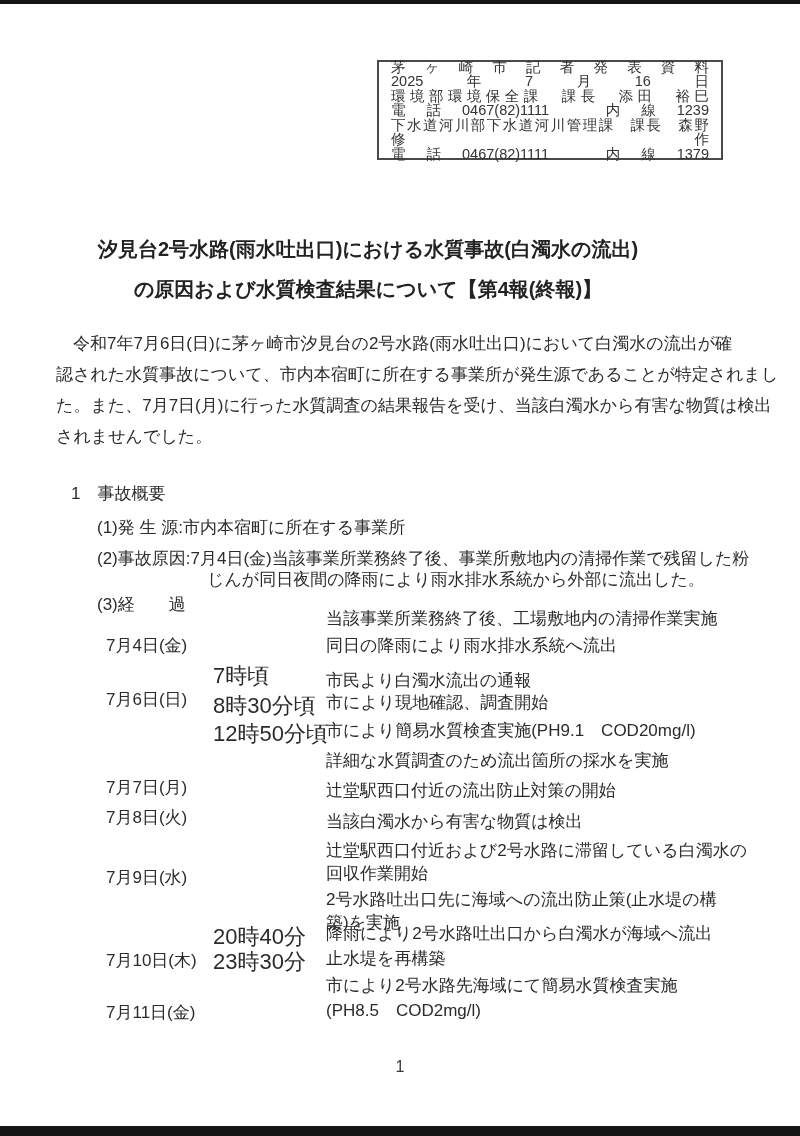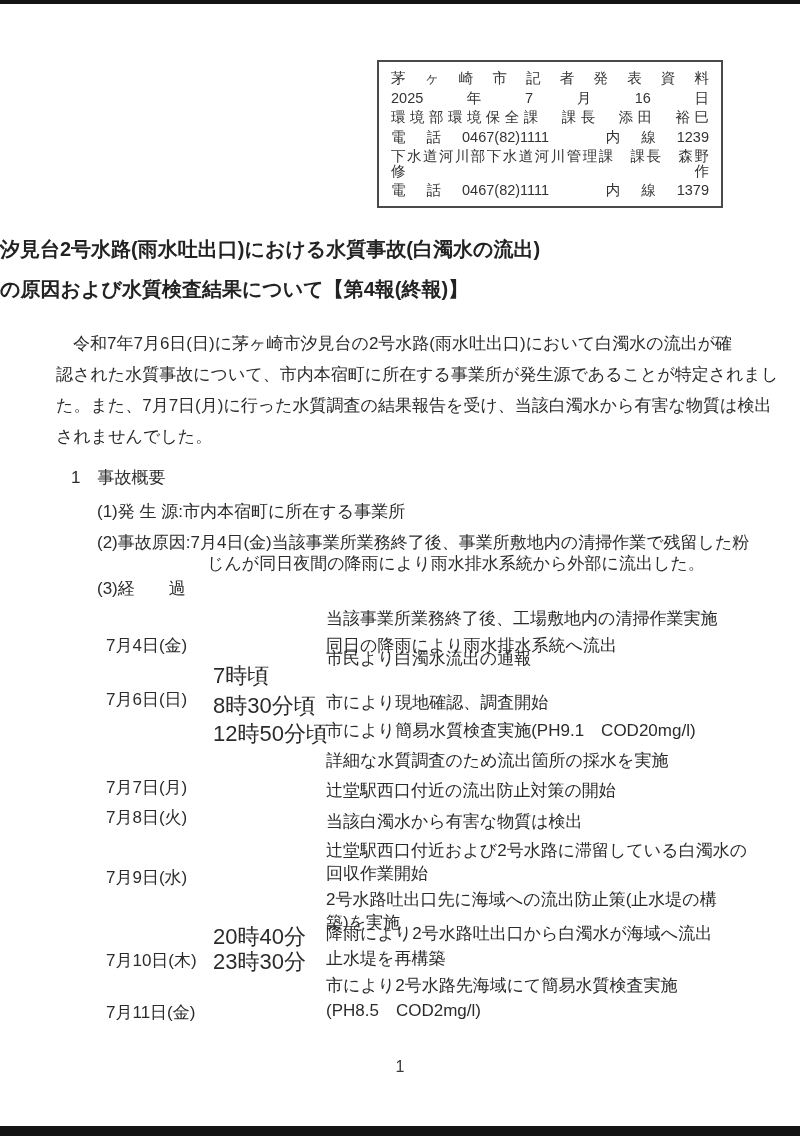--- a/index.html
+++ b/index.html
@@ -8,37 +8,37 @@
     font-family:"Liberation Sans","DejaVu Sans",sans-serif;
     color:#2b2b2b;overflow:hidden;
     -webkit-font-smoothing:antialiased;
   }
   .page{position:absolute;inset:0;background:#ffffff;}
   .bar{position:absolute;left:0;width:800px;background:#141414;}
   .bar-top{top:0;height:4px;}
   .bar-bottom{top:1126px;height:10px;}
 
   .abs{position:absolute;white-space:pre;line-height:1.25;}
-  .t17{font-size:17px;}
+  .t17{font-size:17px;margin-top:16px;}
 
   
   .header-box{
-    position:absolute;left:377px;top:60px;width:346px;height:148px;
+    position:absolute;left:377px;top:60px;width:346px;height:100px;
     border:2px solid #4a4a4a;box-sizing:border-box;
     padding:9px 12px 8px 12px;
-    display:flex;flex-direction:column;justify-content:space-between;
+    display:flex;flex-direction:column;justify-content:center;
   }
   .header-box .line{
     font-size:14.5px;color:#333;
     text-align:justify;text-align-last:justify;
     width:100%;line-height:1.0;
   }
 
   .title-line{
-    position:absolute;left:0;width:736px;
+    position:absolute;left:0;width:736px;text-align:center;
     font-size:20px;font-weight:bold;color:#222;white-space:pre;
   }
 
   .para-line{position:absolute;left:56px;white-space:pre;font-size:17px;}
 
   .pagenum{
     position:absolute;left:0;top:1058px;width:800px;text-align:center;
     font-size:16px;color:#3a3a3a;
   }
 
@@ -75,21 +75,21 @@
   <div class="abs t17" style="left:97px;top:532px;">(2)事故原因:7月4日(金)当該事業所業務終了後、事業所敷地内の清掃作業で残留した粉</div>
   <div class="abs t17" style="left:207px;top:553px;">じんが同日夜間の降雨により雨水排水系統から外部に流出した。</div>
   <div class="abs t17" style="left:97px;top:578px;">(3)経　　過</div>
 
   <div class="tl-date" style="top:607px;">7月4日(金)</div>
   <div class="tl-desc" style="top:607px;">当該事業所業務終了後、工場敷地内の清掃作業実施</div>
   <div class="tl-desc" style="top:634px;">同日の降雨により雨水排水系統へ流出</div>
 
   <div class="tl-date" style="top:661px;">7月6日(日)</div>
   <div class="tl-time" style="top:661px;">7時頃</div>
-  <div class="tl-desc" style="top:647px;">市民より白濁水流出の通報</div>
+  <div class="tl-desc" style="top:669px;">市民より白濁水流出の通報</div>
   <div class="tl-time" style="top:691px;">8時30分頃</div>
   <div class="tl-desc" style="top:691px;">市により現地確認、調査開始</div>
   <div class="tl-time" style="top:719px;">12時50分頃</div>
   <div class="tl-desc" style="top:719px;">市により簡易水質検査実施(PH9.1　COD20mg/l)</div>
 
   <div class="tl-date" style="top:749px;">7月7日(月)</div>
   <div class="tl-desc" style="top:749px;">詳細な水質調査のため流出箇所の採水を実施</div>
 
   <div class="tl-date" style="top:779px;">7月8日(火)</div>
   <div class="tl-desc" style="top:779px;">辻堂駅西口付近の流出防止対策の開始</div>

